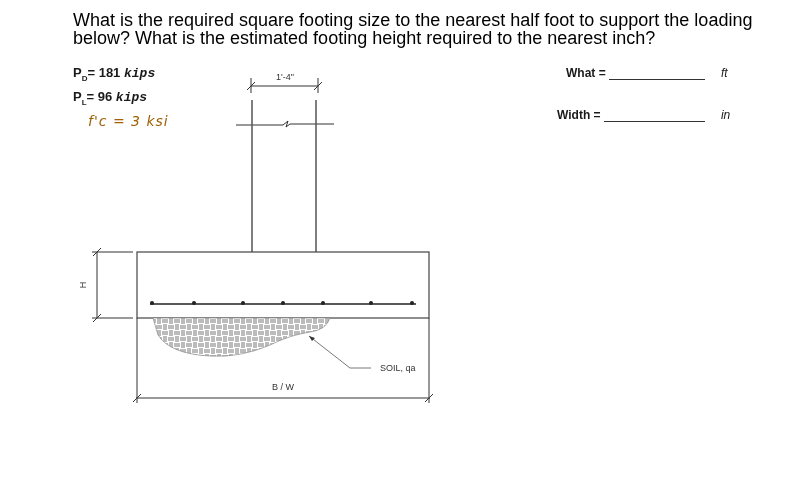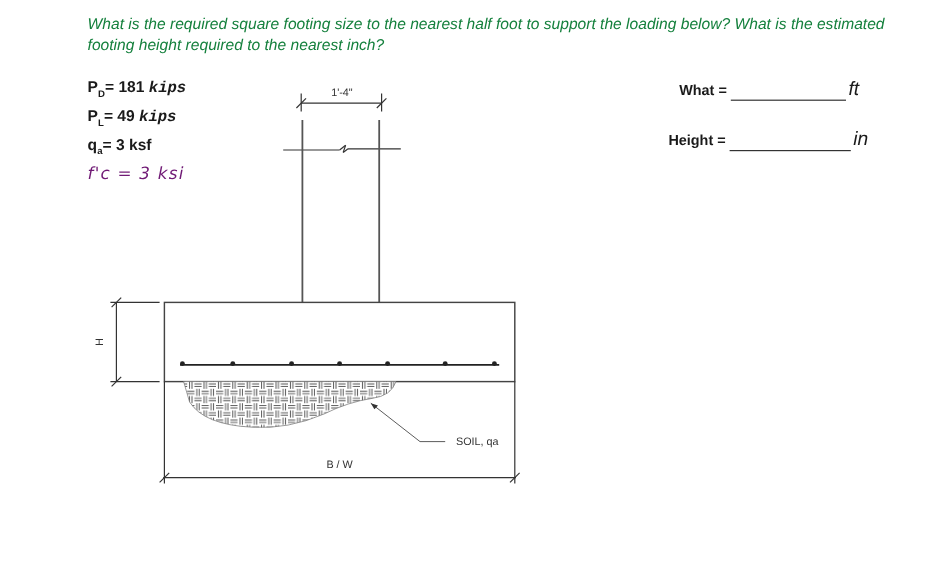--- a/index.html
+++ b/index.html
@@ -1,56 +1,52 @@
 <!DOCTYPE html>
 <html><head>
 <meta charset="utf-8">
 <style>
   html, body { margin: 0; padding: 0; background: #ffffff; }
   body { width: 793px; height: 477px; position: relative; overflow: hidden;
          font-family: "Liberation Sans", sans-serif; color: #1a1a1a; }
   .question { position: absolute; left: 73px; top: 11px; width: 690px;
-              font-size: 13px; line-height: 18px; font-weight: normal; color: #15803d; font-style: italic; }
+              font-size: 18px; line-height: 18px; font-weight: normal; color: #000000; }
   .given { position: absolute; left: 73px; top: 64px; font-size: 13px; font-weight: bold; line-height: 18.5px; }
   .given .it { font-style: italic; font-family: Liberation Mono, monospace; }
   .given sub { font-size: 8px; }
-  .hand { font-family: "DejaVu Sans", sans-serif; font-weight: normal; font-size: 14px; color: #701a75; letter-spacing: 1px; font-style: italic; }
+  .hand { font-family: "DejaVu Sans", sans-serif; font-weight: normal; font-size: 14px; color: #a16207; letter-spacing: 1px; font-style: italic; margin-left: 15px; }
   .ans { position: absolute; font-size: 12px; font-weight: bold; }
   .ans .line { display: inline-block; border-bottom: 1px solid #333; vertical-align: bottom; height: 12px; }
-  .ans .unit { font-weight: normal; font-style: italic; font-size: 16px; margin-left: 2px; }
+  .ans .unit { font-weight: normal; font-style: italic; font-size: 12px; margin-left: 16px; }
   svg { position: absolute; left: 0; top: 0; }
   .dimtxt { font-family: "Liberation Sans", sans-serif; font-size: 9px; fill: #333; }
 </style>
 </head>
 <body>
 
 <div class="question">What is the required square footing size to the nearest half foot to support the loading below? What is the estimated footing height required to the nearest inch?</div>
 
 <div class="given">
   <div>
     <span>P</span><sub>D</sub><span>= 181</span>
     <span class="it">kips</span>
   </div>
   <div>
-    <span>P</span><sub>L</sub><span>= 49</span>
+    <span>P</span><sub>L</sub><span>= 96</span>
     <span class="it">kips</span>
-  </div>
-  <div>
-    <span>q</span><sub>a</sub><span>= 3</span>
-    <span>ksf</span>
   </div>
   <div class="hand">f'c = 3 ksi</div>
 </div>
 
 <div class="ans" style="left:566px; top:66px;">
   <span>What =</span>
   <span class="line" style="width:96px;"></span><span class="unit">ft</span>
 </div>
 <div class="ans" style="left:557px; top:108px;">
-  <span>Height =</span>
+  <span>Width =</span>
   <span class="line" style="width:101px;"></span><span class="unit">in</span>
 </div>
 
 <svg width="793" height="477" viewBox="0 0 793 477">
   <defs>
     <pattern id="basket" width="12" height="12" patternUnits="userSpaceOnUse">
       <rect width="12" height="12" fill="#fff"></rect>
       <line x1="0" y1="2" x2="6" y2="2" stroke="#555" stroke-width="0.8"></line>
       <line x1="0" y1="4" x2="6" y2="4" stroke="#555" stroke-width="0.8"></line>
       <line x1="8" y1="0" x2="8" y2="6" stroke="#555" stroke-width="0.8"></line>

